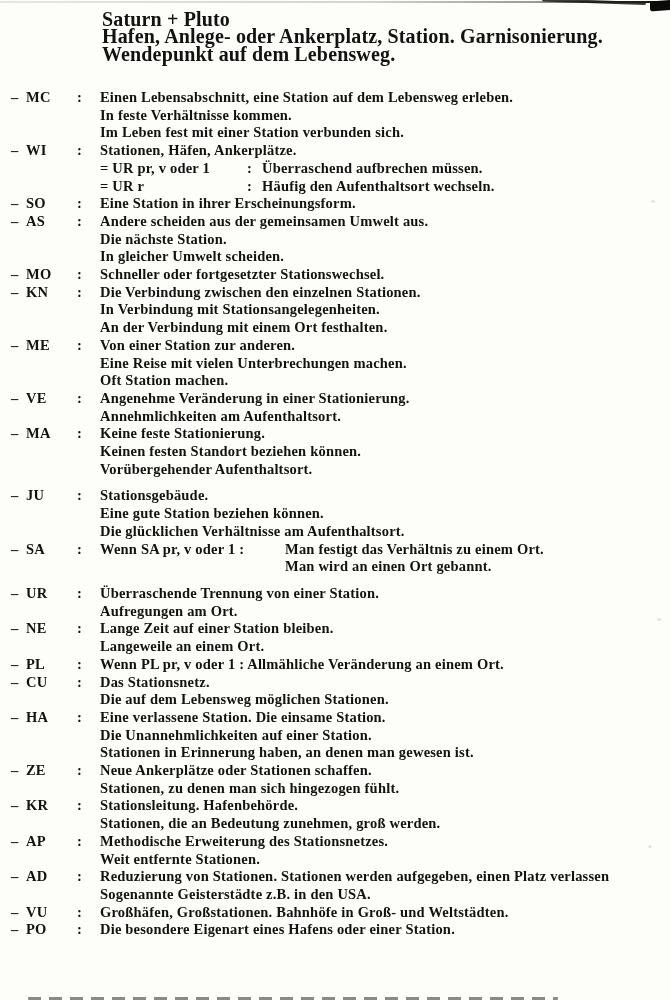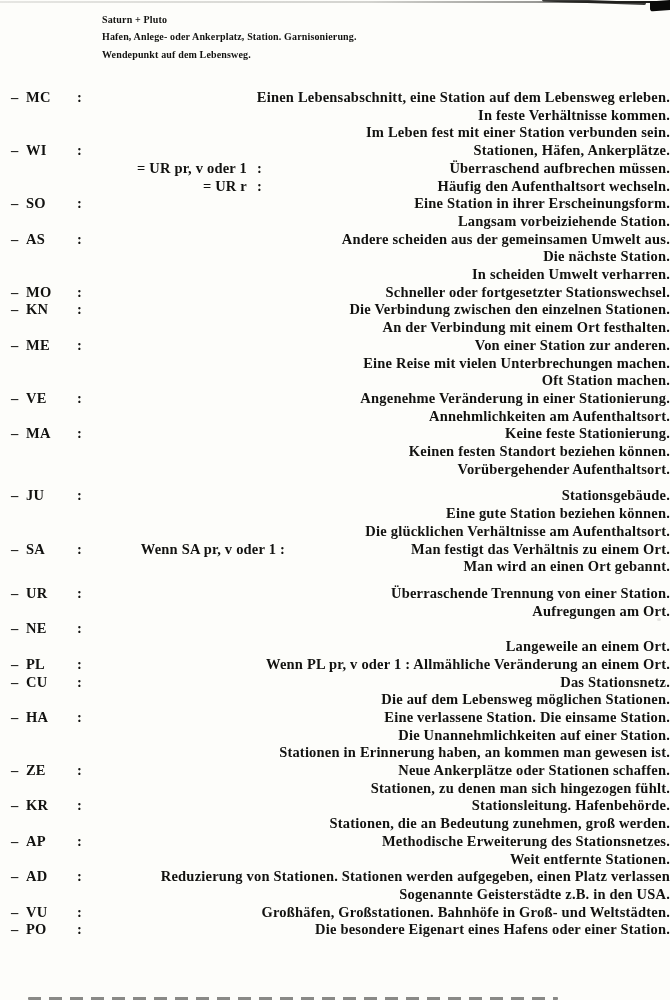--- a/index.html
+++ b/index.html
@@ -33,37 +33,37 @@
   .bottom-dashes {
     position:absolute; left:28px; bottom:0; width:530px; height:3px;
     background:repeating-linear-gradient(to right,#2b2b28 0 13px, transparent 13px 21px);
     opacity:.55; border-radius:1px;
   }
   .speck { position:absolute; background:#9a9a92; border-radius:50%; opacity:.25; }
 
   
   .header {
     position:absolute; left:102px; top:11px;
-    font-size:10px; line-height:17.3px; letter-spacing:.15px; white-space:nowrap;
+    font-size:20px; line-height:17.3px; letter-spacing:.15px; white-space:nowrap;
   }
 
   
   .entries {
     position:absolute; left:0; top:89px; width:670px;
     font-size:14.5px; line-height:17.7px; letter-spacing:.2px;
   }
   .entry.gap { margin-top:9px; }
   .row {
     display:grid; grid-template-columns:15px 51px 23px 1fr;
     padding-left:11px; white-space:nowrap;
   }
   .c-dash { text-align:left; }
   .c-code { text-align:left;font-family:Liberation Serif, serif; }
   .c-colon { text-align:left; }
-  .c-text { text-align:right; }
+  .c-text { text-align:left; }
   .c-text.sub { display:grid; grid-template-columns:147px 15px 1fr; }
   .c-text.split { display:grid; grid-template-columns:185px 1fr; }
 </style>
 </head>
 <body>
 
 <div class="page">
   <div class="top-line"></div>
   <div class="top-right-streak"></div>
   <div class="top-right-blob"></div>
@@ -85,21 +85,21 @@
         <div class="row">
           <span class="c-dash"></span>
           <span class="c-code"></span>
           <span class="c-colon"></span>
           <span class="c-text">In feste Verhältnisse kommen.</span>
         </div>
         <div class="row">
           <span class="c-dash"></span>
           <span class="c-code"></span>
           <span class="c-colon"></span>
-          <span class="c-text">Im Leben fest mit einer Station verbunden sein.</span>
+          <span class="c-text">Im Leben fest mit einer Station verbunden sich.</span>
         </div>
       </section>
       <section class="entry">
         <div class="row">
           <span class="c-dash">–</span>
           <span class="c-code">WI</span>
           <span class="c-colon">:</span>
           <span class="c-text">Stationen, Häfen, Ankerplätze.</span>
         </div>
         <div class="row">
@@ -127,46 +127,40 @@
         <div class="row">
           <span class="c-dash">–</span>
           <span class="c-code">SO</span>
           <span class="c-colon">:</span>
           <span class="c-text">Eine Station in ihrer Erscheinungsform.</span>
         </div>
         <div class="row">
           <span class="c-dash"></span>
           <span class="c-code"></span>
           <span class="c-colon"></span>
-          <span class="c-text">Langsam vorbeiziehende Station.</span>
-        </div>
-        <div class="row">
-          <span class="c-dash"></span>
-          <span class="c-code"></span>
-          <span class="c-colon"></span>
         </div>
       </section>
       <section class="entry">
         <div class="row">
           <span class="c-dash">–</span>
           <span class="c-code">AS</span>
           <span class="c-colon">:</span>
           <span class="c-text">Andere scheiden aus der gemeinsamen Umwelt aus.</span>
         </div>
         <div class="row">
           <span class="c-dash"></span>
           <span class="c-code"></span>
           <span class="c-colon"></span>
           <span class="c-text">Die nächste Station.</span>
         </div>
         <div class="row">
           <span class="c-dash"></span>
           <span class="c-code"></span>
           <span class="c-colon"></span>
-          <span class="c-text">In scheiden Umwelt verharren.</span>
+          <span class="c-text">In gleicher Umwelt scheiden.</span>
         </div>
       </section>
       <section class="entry">
         <div class="row">
           <span class="c-dash">–</span>
           <span class="c-code">MO</span>
           <span class="c-colon">:</span>
           <span class="c-text">Schneller oder fortgesetzter Stationswechsel.</span>
         </div>
       </section>
@@ -174,20 +168,21 @@
         <div class="row">
           <span class="c-dash">–</span>
           <span class="c-code">KN</span>
           <span class="c-colon">:</span>
           <span class="c-text">Die Verbindung zwischen den einzelnen Stationen.</span>
         </div>
         <div class="row">
           <span class="c-dash"></span>
           <span class="c-code"></span>
           <span class="c-colon"></span>
+          <span class="c-text">In Verbindung mit Stationsangelegenheiten.</span>
         </div>
         <div class="row">
           <span class="c-dash"></span>
           <span class="c-code"></span>
           <span class="c-colon"></span>
           <span class="c-text">An der Verbindung mit einem Ort festhalten.</span>
         </div>
       </section>
       <section class="entry">
         <div class="row">
@@ -295,20 +290,21 @@
           <span class="c-code"></span>
           <span class="c-colon"></span>
           <span class="c-text">Aufregungen am Ort.</span>
         </div>
       </section>
       <section class="entry">
         <div class="row">
           <span class="c-dash">–</span>
           <span class="c-code">NE</span>
           <span class="c-colon">:</span>
+          <span class="c-text">Lange Zeit auf einer Station bleiben.</span>
         </div>
         <div class="row">
           <span class="c-dash"></span>
           <span class="c-code"></span>
           <span class="c-colon"></span>
         </div>
         <div class="row">
           <span class="c-dash"></span>
           <span class="c-code"></span>
           <span class="c-colon"></span>
@@ -347,21 +343,21 @@
         <div class="row">
           <span class="c-dash"></span>
           <span class="c-code"></span>
           <span class="c-colon"></span>
           <span class="c-text">Die Unannehmlichkeiten auf einer Station.</span>
         </div>
         <div class="row">
           <span class="c-dash"></span>
           <span class="c-code"></span>
           <span class="c-colon"></span>
-          <span class="c-text">Stationen in Erinnerung haben, an kommen man gewesen ist.</span>
+          <span class="c-text">Stationen in Erinnerung haben, an denen man gewesen ist.</span>
         </div>
       </section>
       <section class="entry">
         <div class="row">
           <span class="c-dash">–</span>
           <span class="c-code">ZE</span>
           <span class="c-colon">:</span>
           <span class="c-text">Neue Ankerplätze oder Stationen schaffen.</span>
         </div>
         <div class="row">

